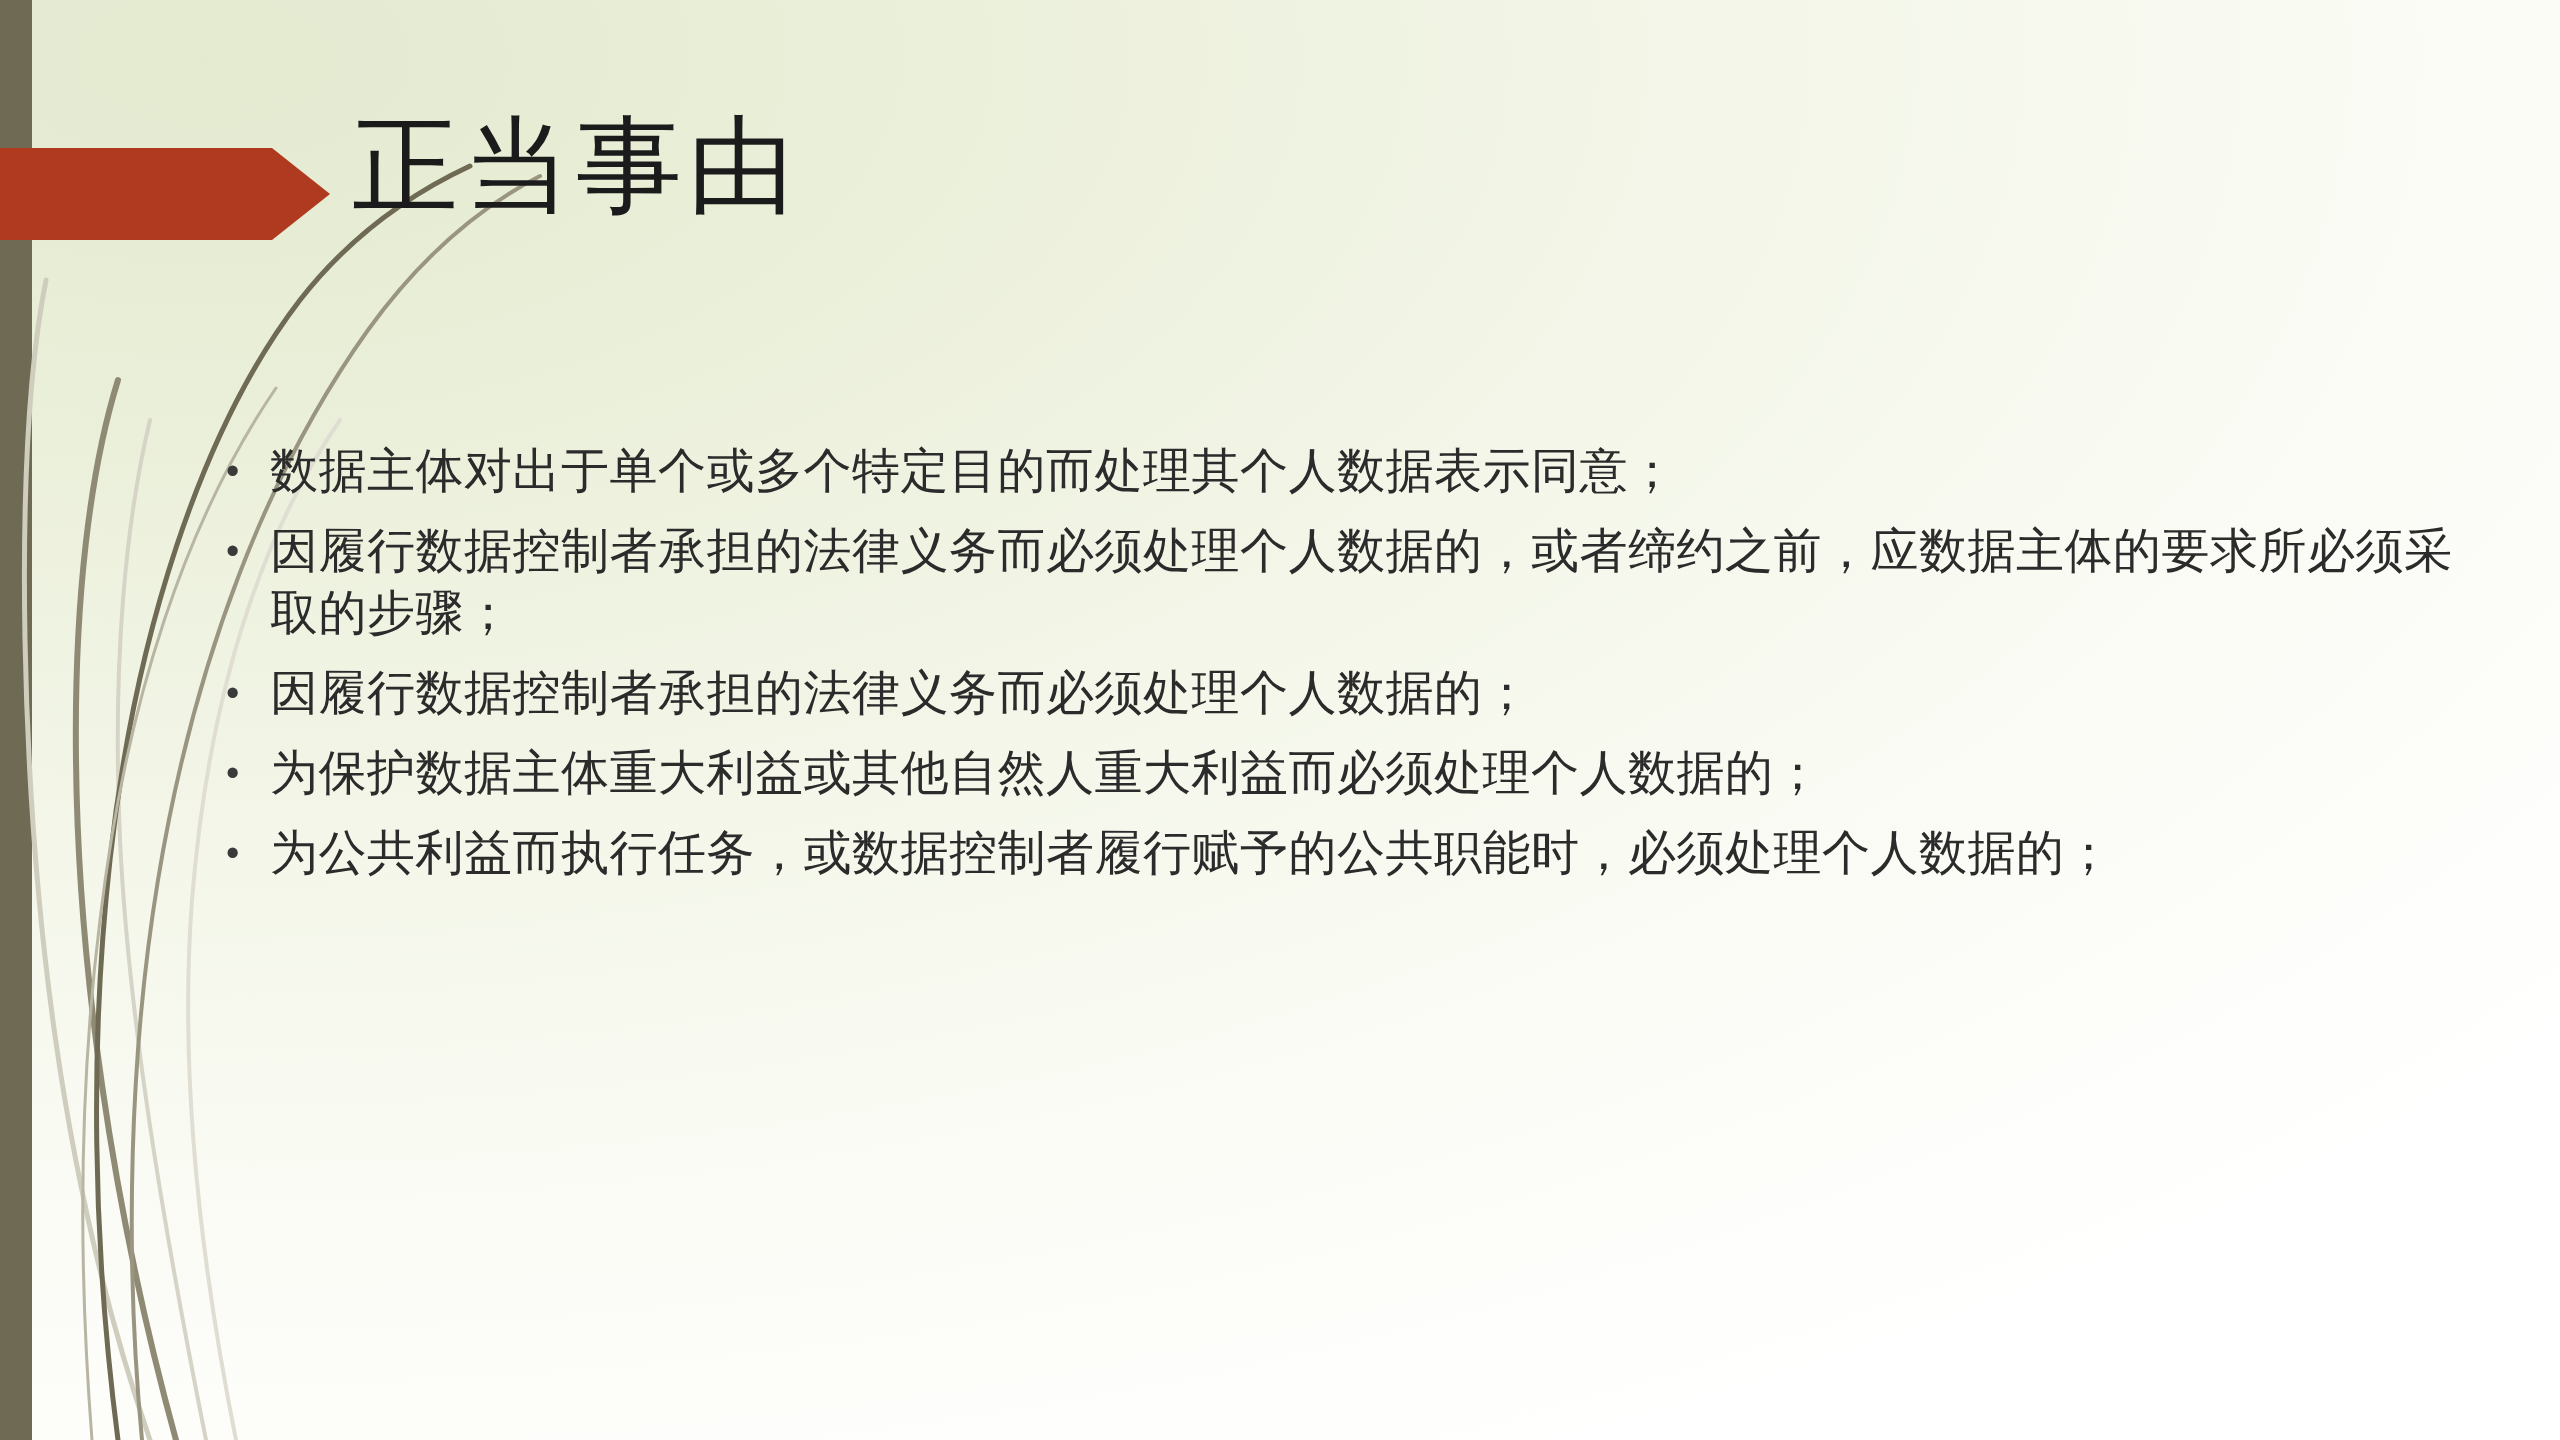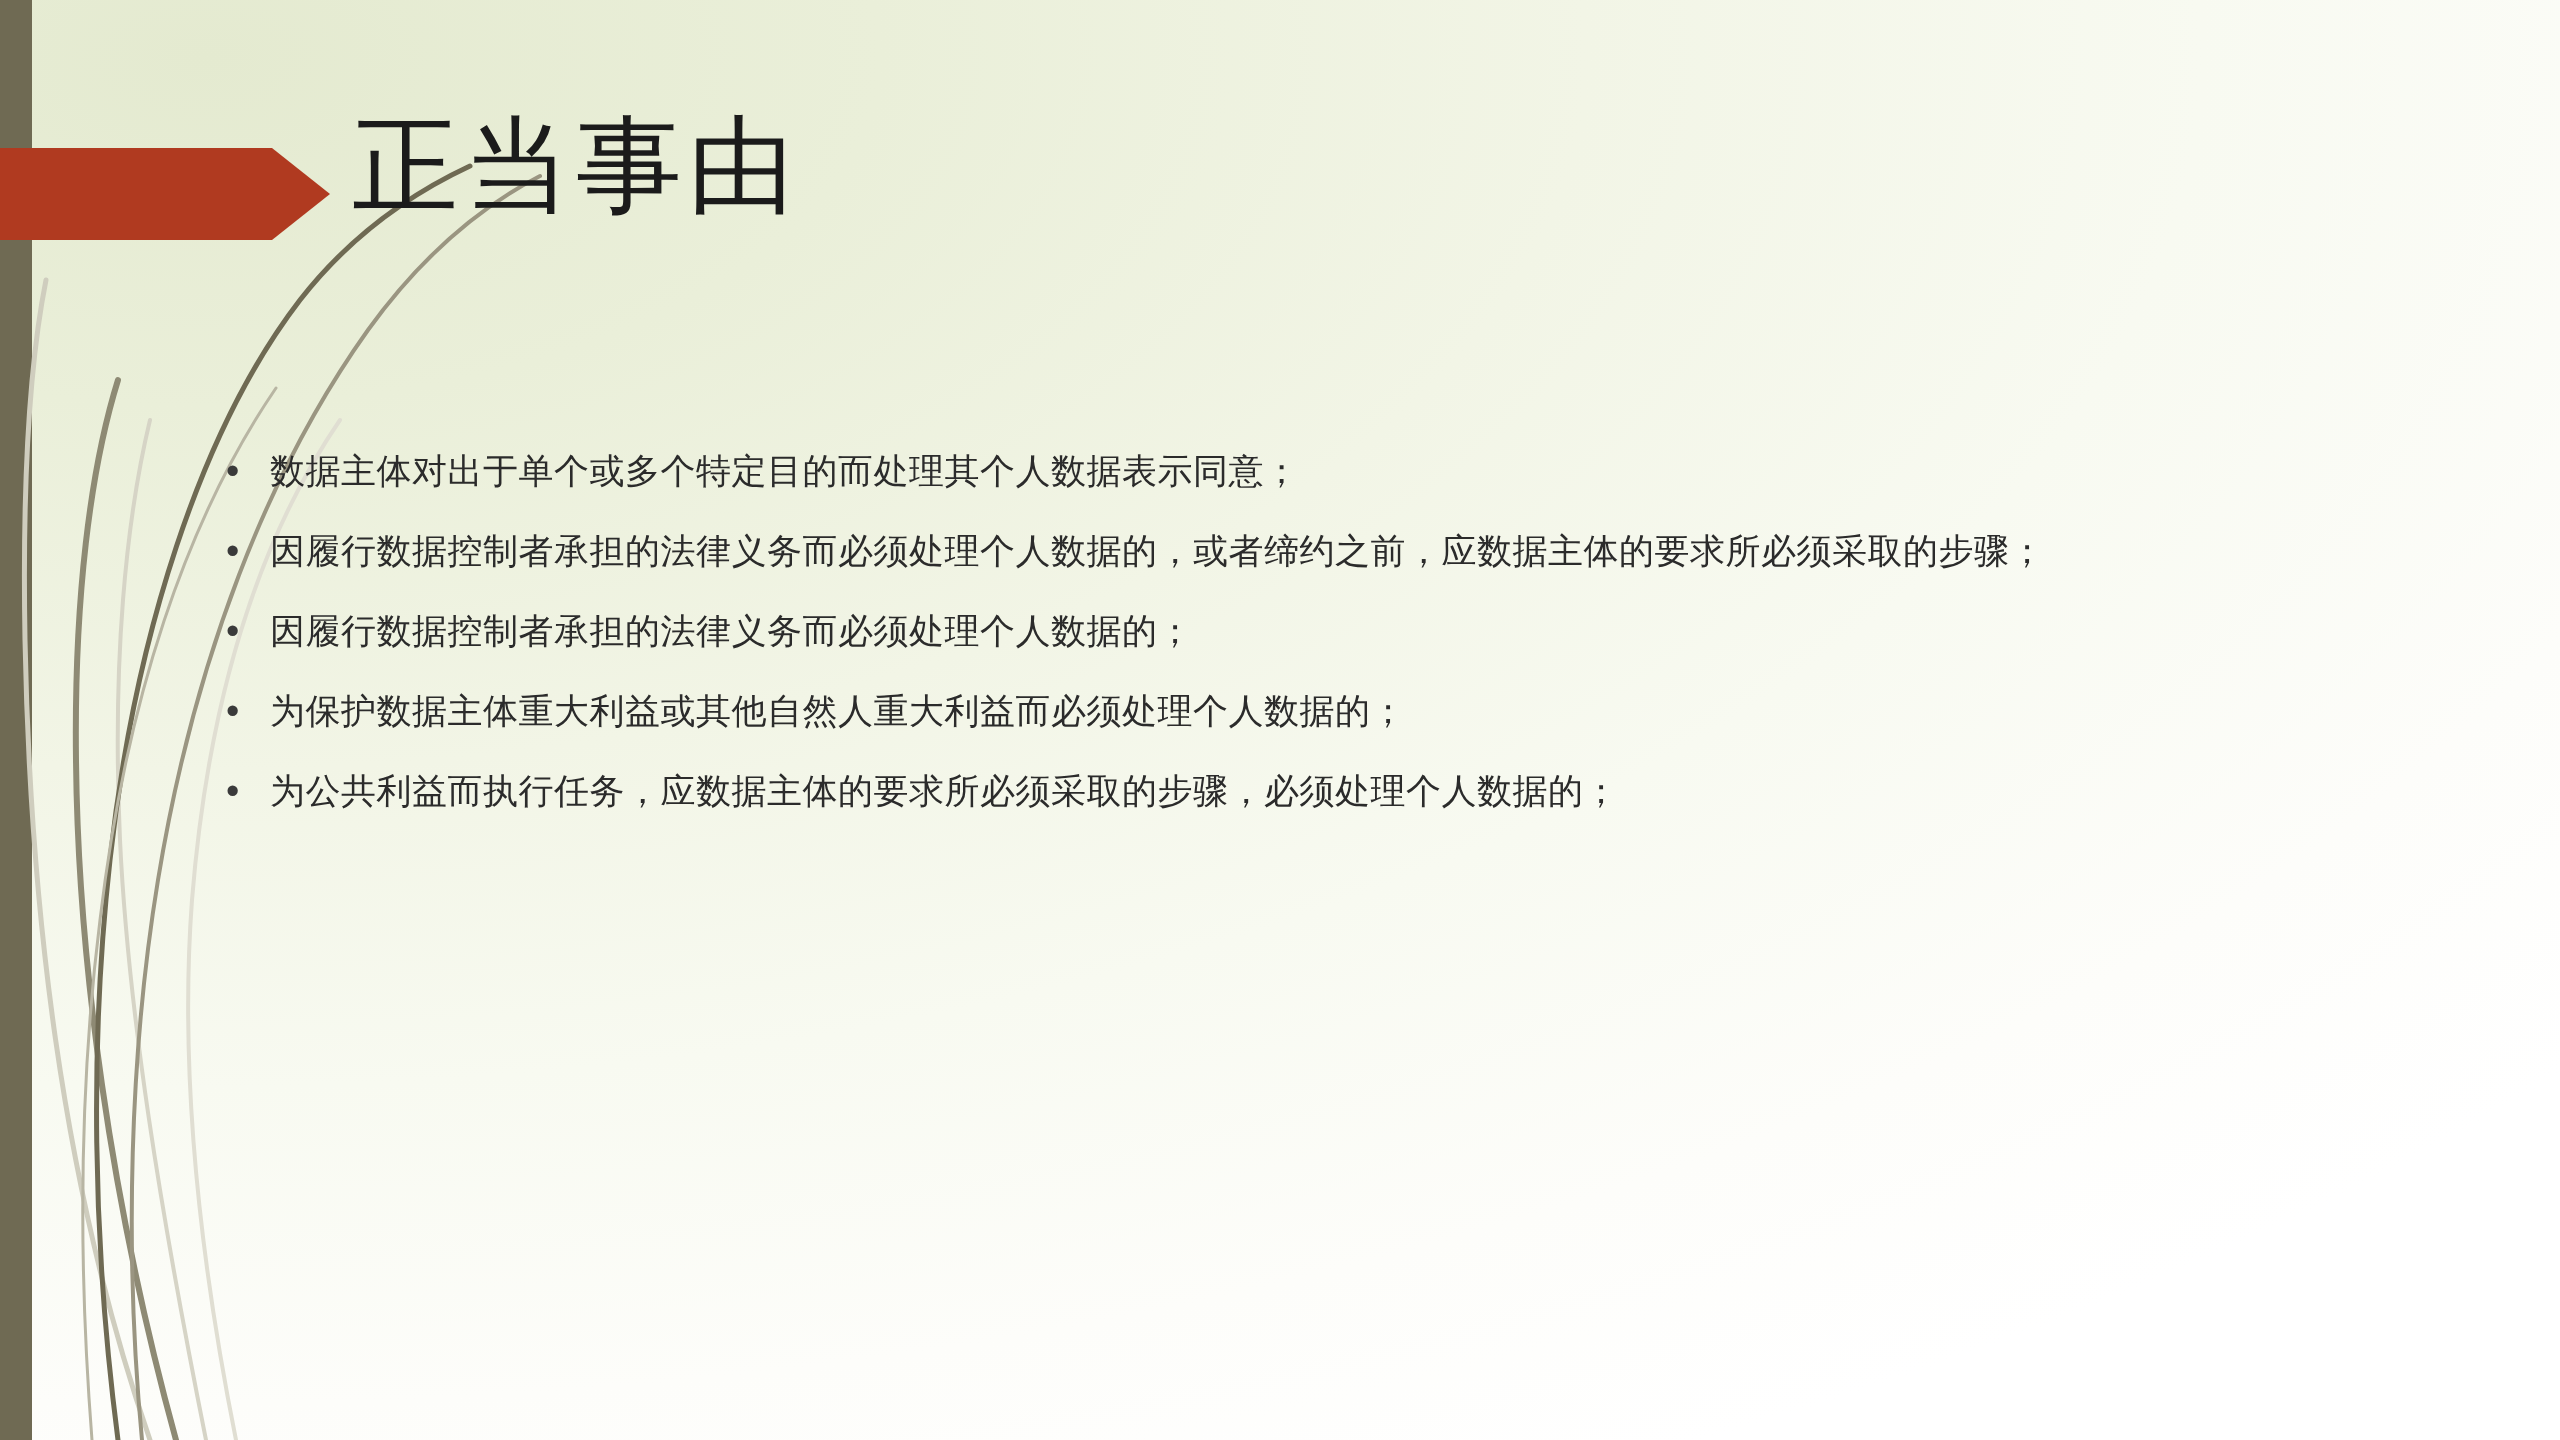--- a/index.html
+++ b/index.html
@@ -75,21 +75,21 @@
     width: 52px;
     font-size: 38px;
     line-height: 62px;
     color: #3a3a3a;
     text-align: left;
     padding-left: 8px;
     box-sizing: border-box;
   }
   .bullet-text {
     flex: 1 1 auto;
-    font-size: 35px;
+    font-size: 48px;
     line-height: 62px;
     color: #2b2b2b;
     letter-spacing: 0.5px;
     font-family: "Liberation Sans", "DejaVu Sans", sans-serif;
   }
 </style>
 </head>
 <body>
 
 <div id="slide">
@@ -133,18 +133,18 @@
       <div class="bullet-text">因履行数据控制者承担的法律义务而必须处理个人数据的；</div>
     </div>
 
     <div class="bullet-row">
       <div class="bullet-dot">•</div>
       <div class="bullet-text">为保护数据主体重大利益或其他自然人重大利益而必须处理个人数据的；</div>
     </div>
 
     <div class="bullet-row">
       <div class="bullet-dot">•</div>
-      <div class="bullet-text">为公共利益而执行任务，应数据主体的要求所必须采取的步骤，必须处理个人数据的；</div>
+      <div class="bullet-text">为公共利益而执行任务，或数据控制者履行赋予的公共职能时，必须处理个人数据的；</div>
     </div>
 
   </div>
 
 </div>
 
 </body></html>

